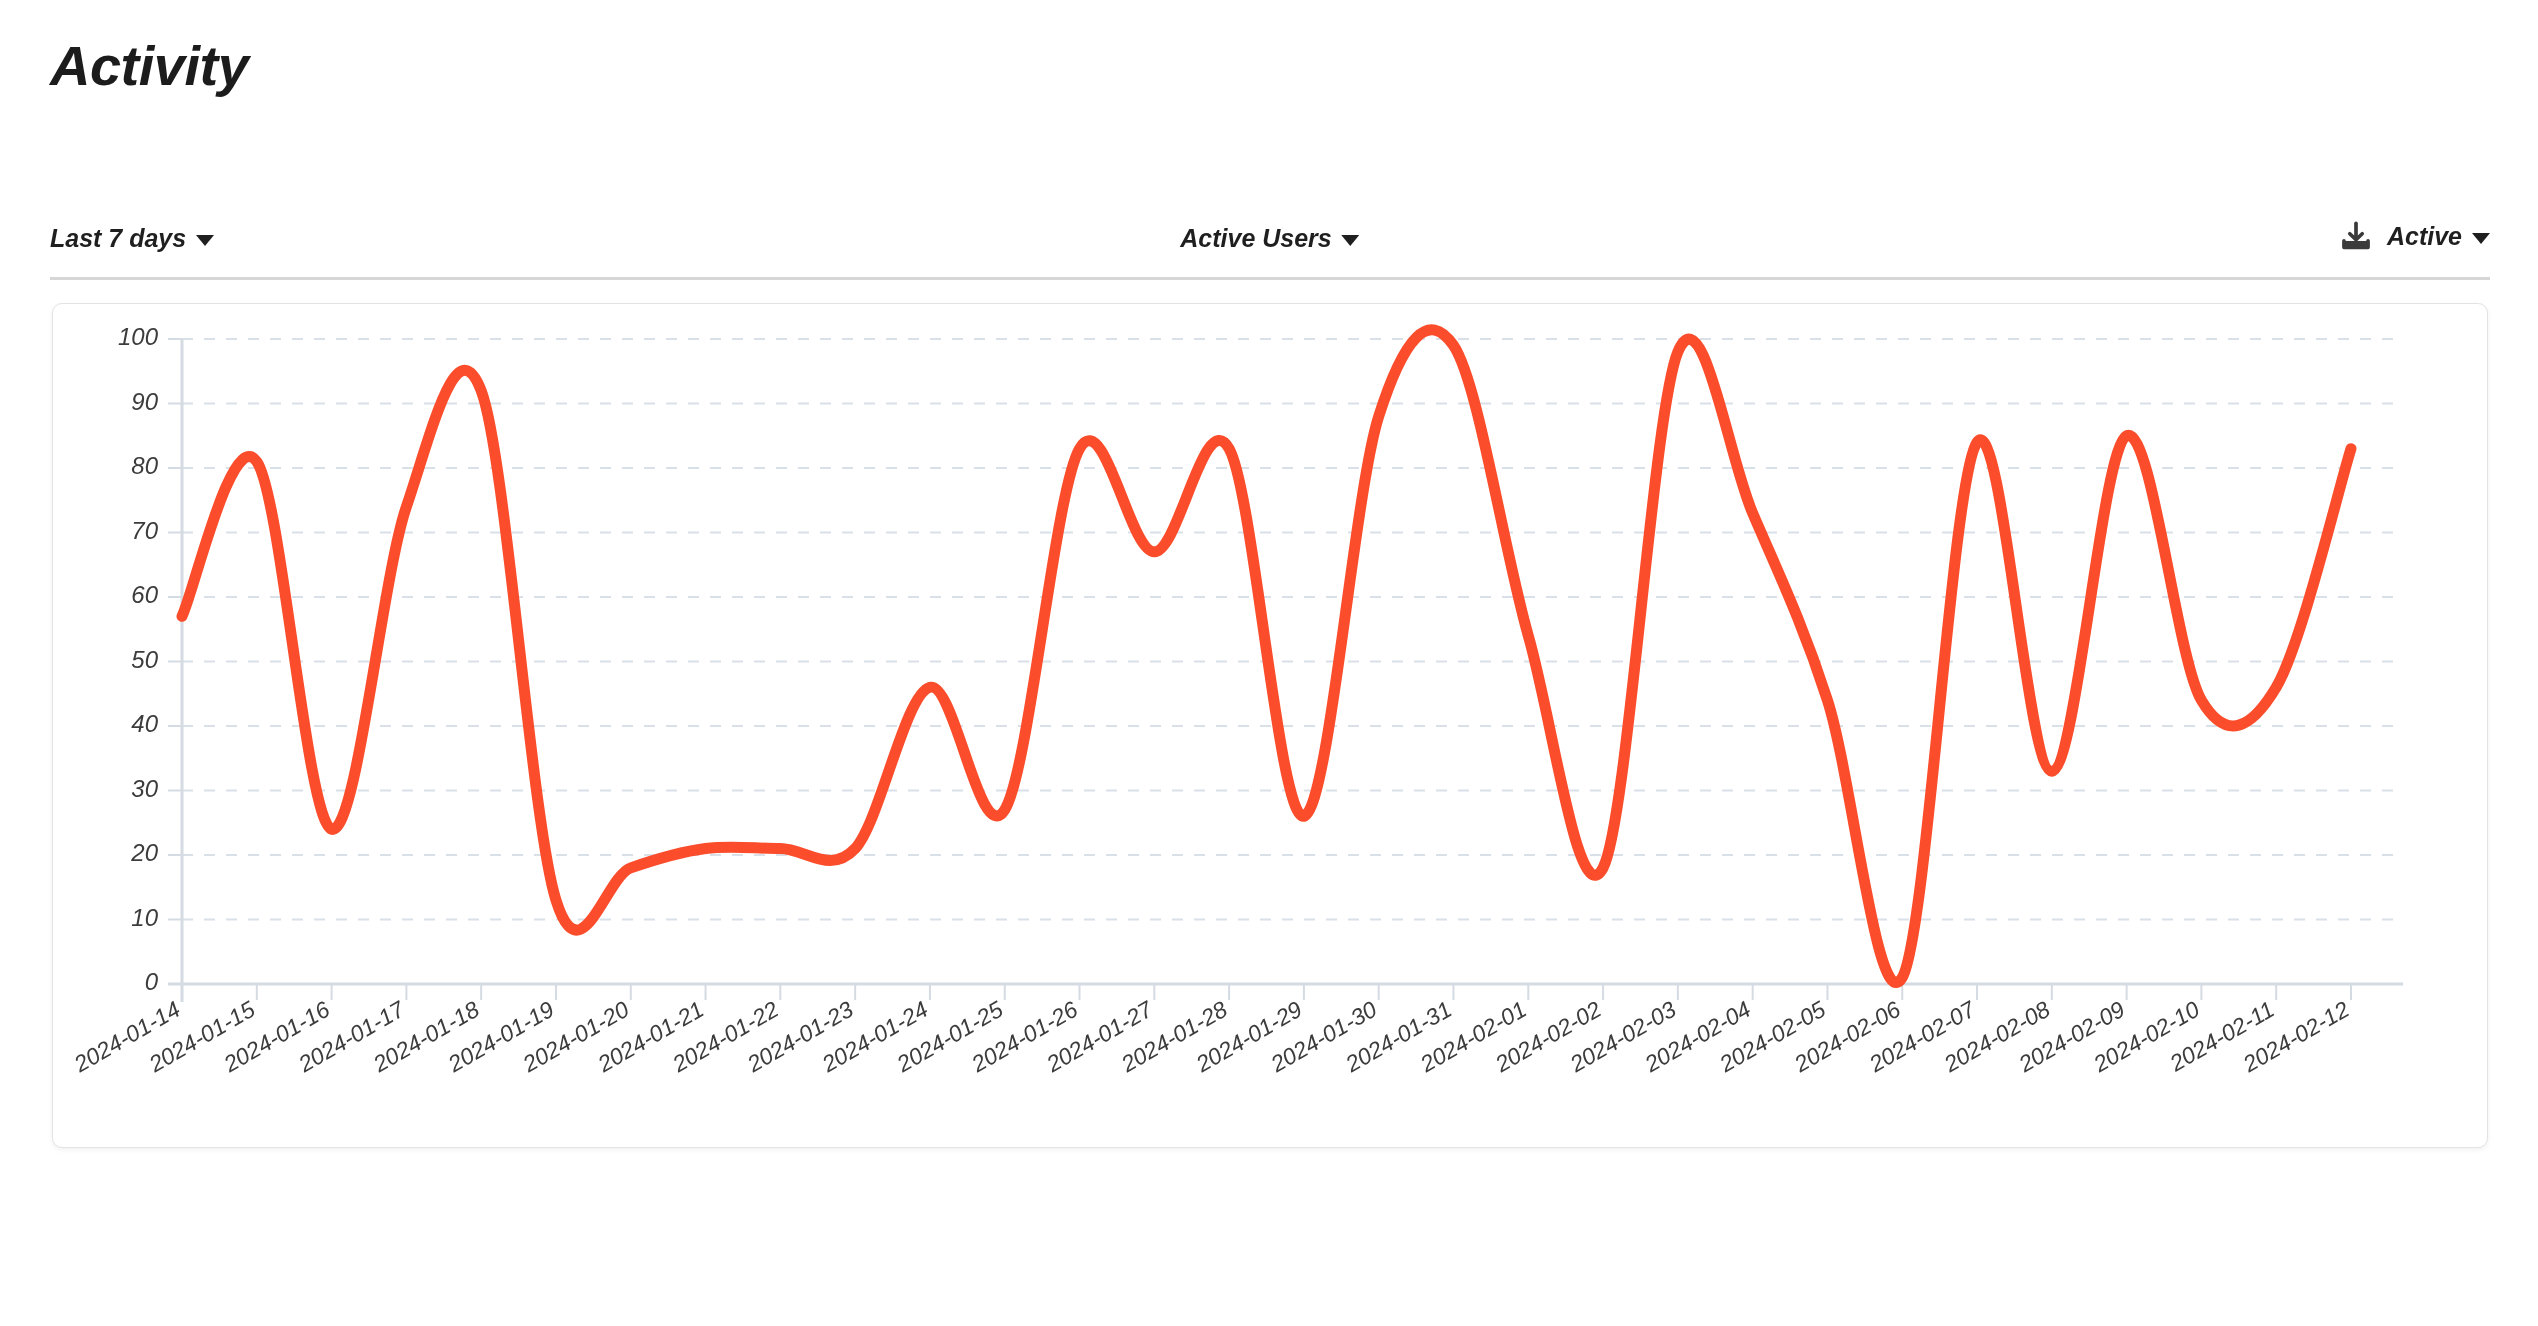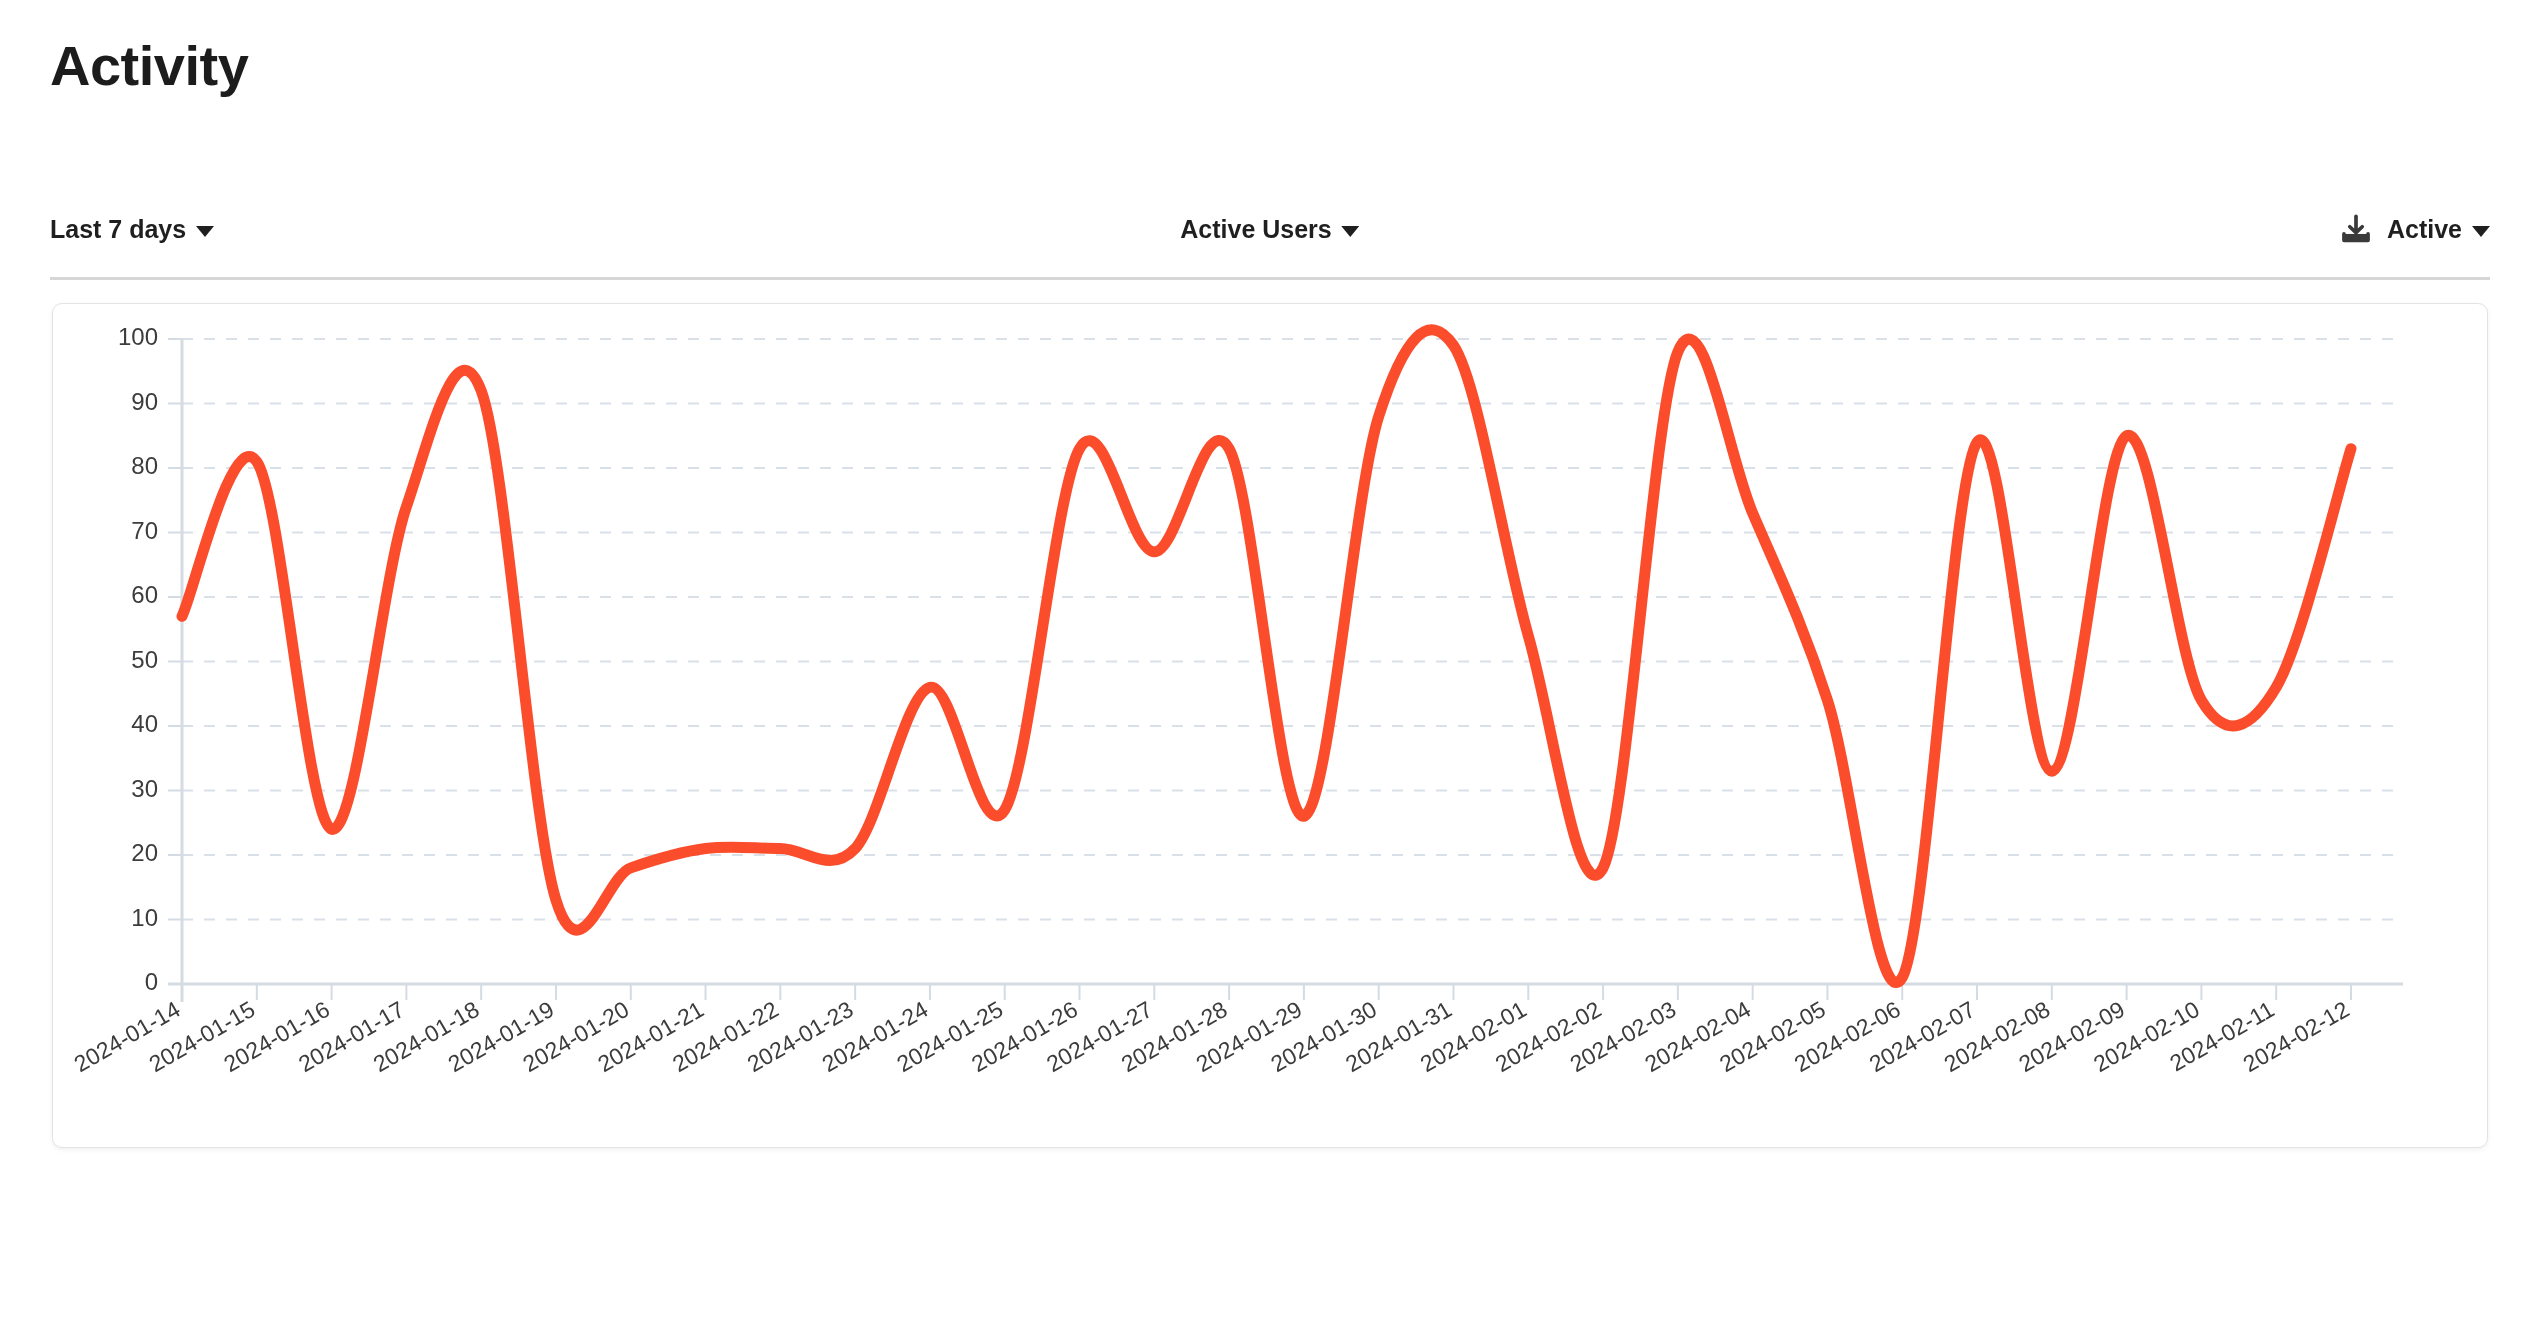--- a/index.html
+++ b/index.html
@@ -12,20 +12,21 @@
     height: 1326px;
     font-family: "Liberation Sans", sans-serif;
     color: #1b1b1b;
     overflow: hidden;
   }
 
   .page {
     position: relative;
     width: 2234px;
     height: 1326px;
+    font-style: italic;
   }
 
   
   .page-title {
     position: absolute;
     left: 50px;
     top: 38px;
     font-size: 56px;
     font-weight: 700;
     letter-spacing: -0.5px;
@@ -34,21 +35,21 @@
   }
 
   
   .controls {
     position: absolute;
     left: 50px;
     top: 205px;
     width: 2440px;
     height: 48px;
     display: flex;
-    align-items: center;
+    align-items: flex-end;
     justify-content: space-between;
   }
   .ctrl-left   { display:flex; align-items:center; }
   .ctrl-center { display:flex; align-items:center; position:absolute; left:50%; transform:translateX(-50%); }
   .ctrl-right  { display:flex; align-items:center; gap:14px; }
 
   .dropdown {
     display: inline-flex;
     align-items: center;
     gap: 10px;

